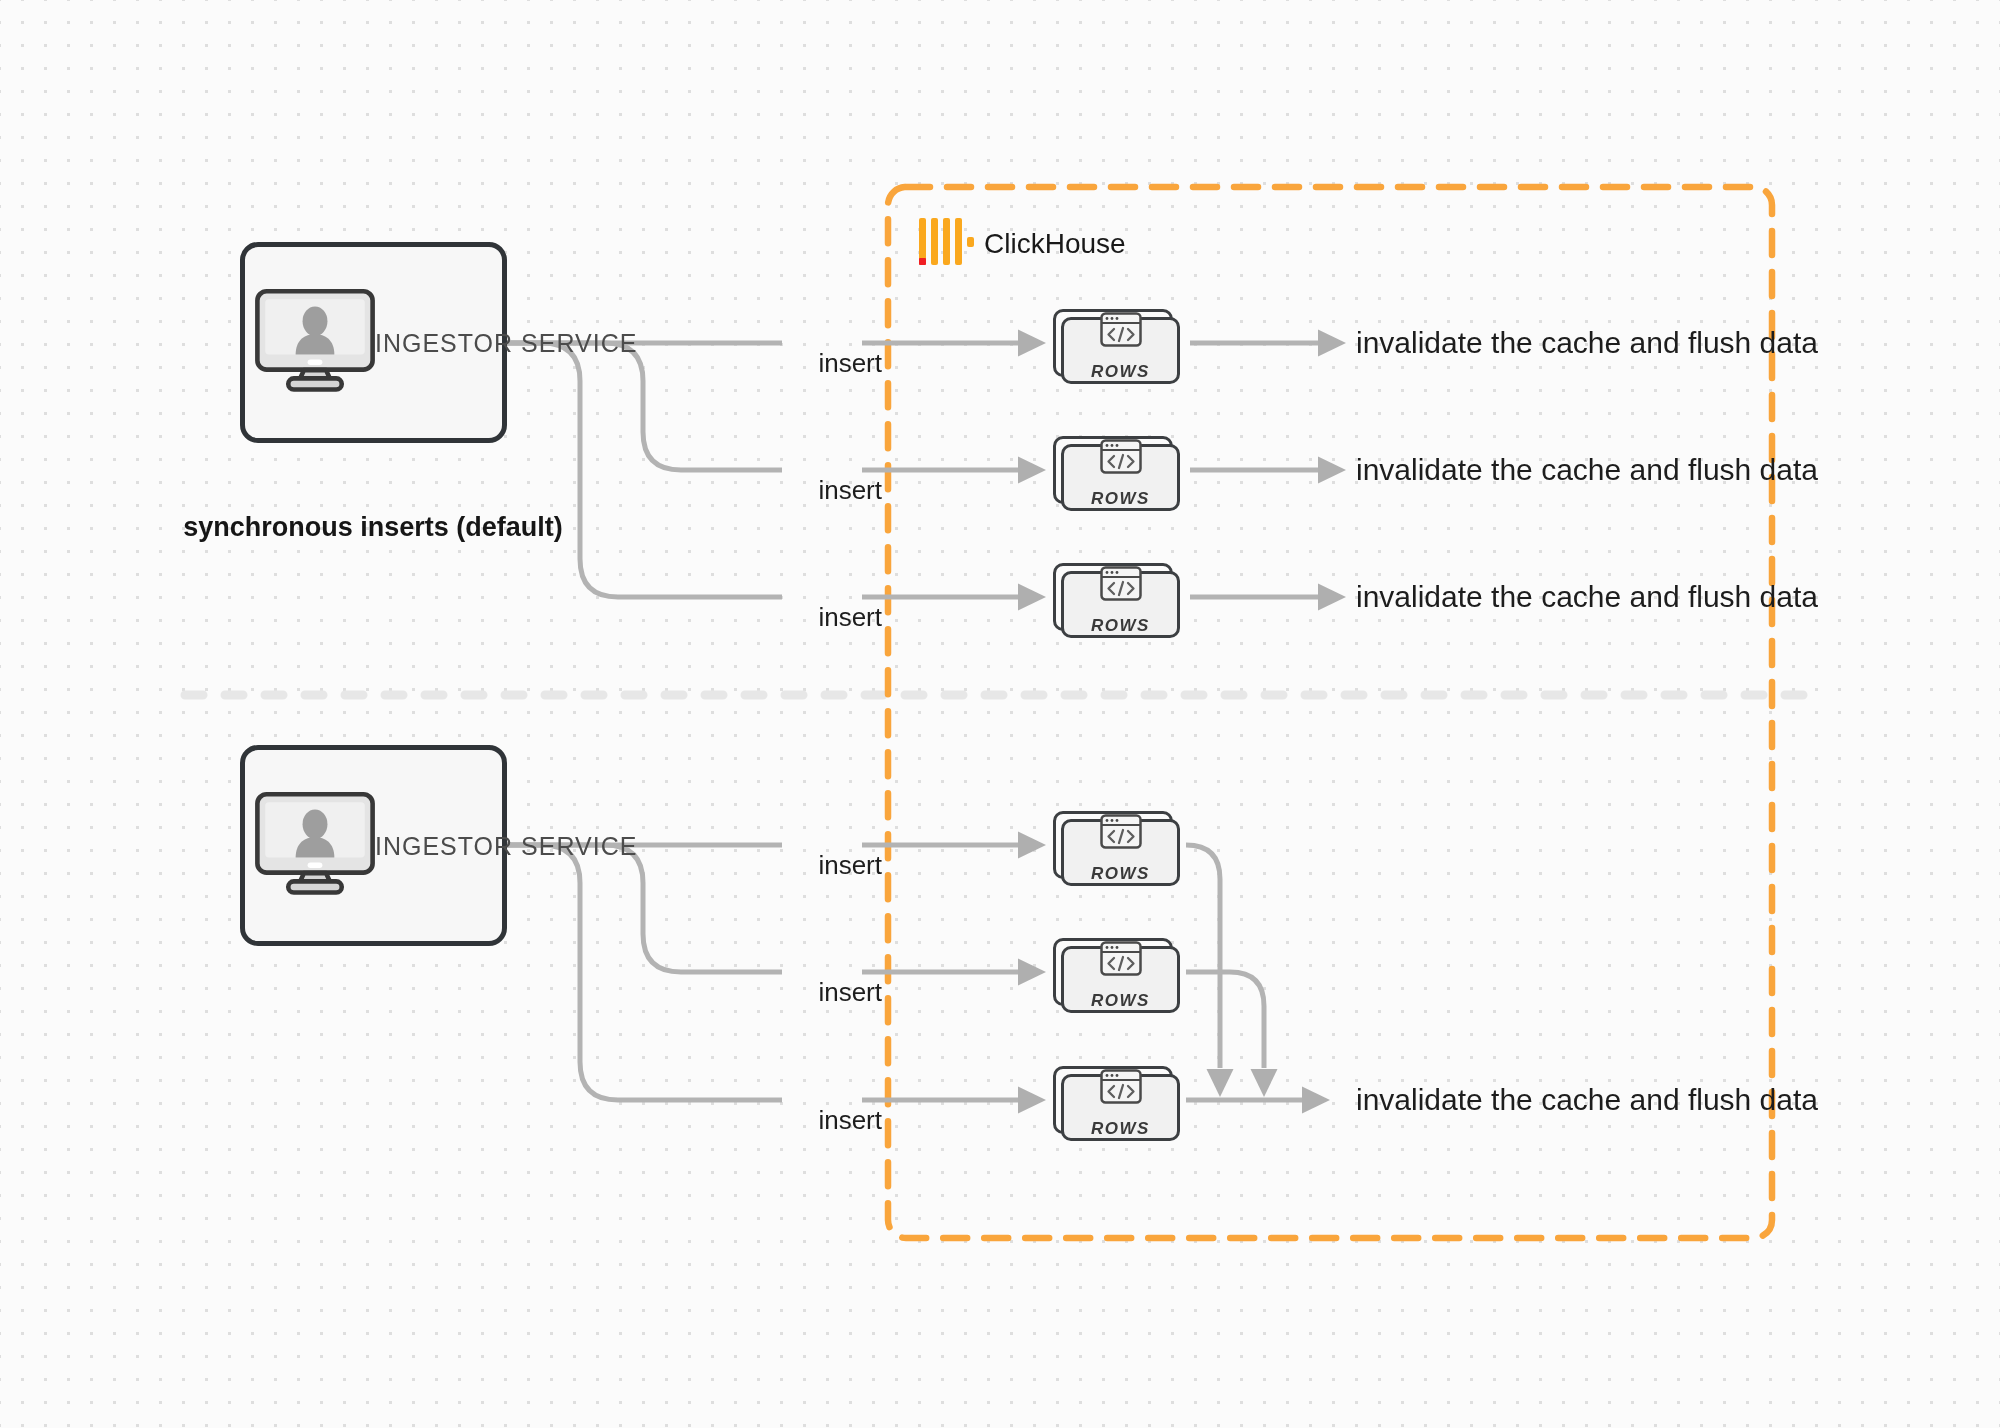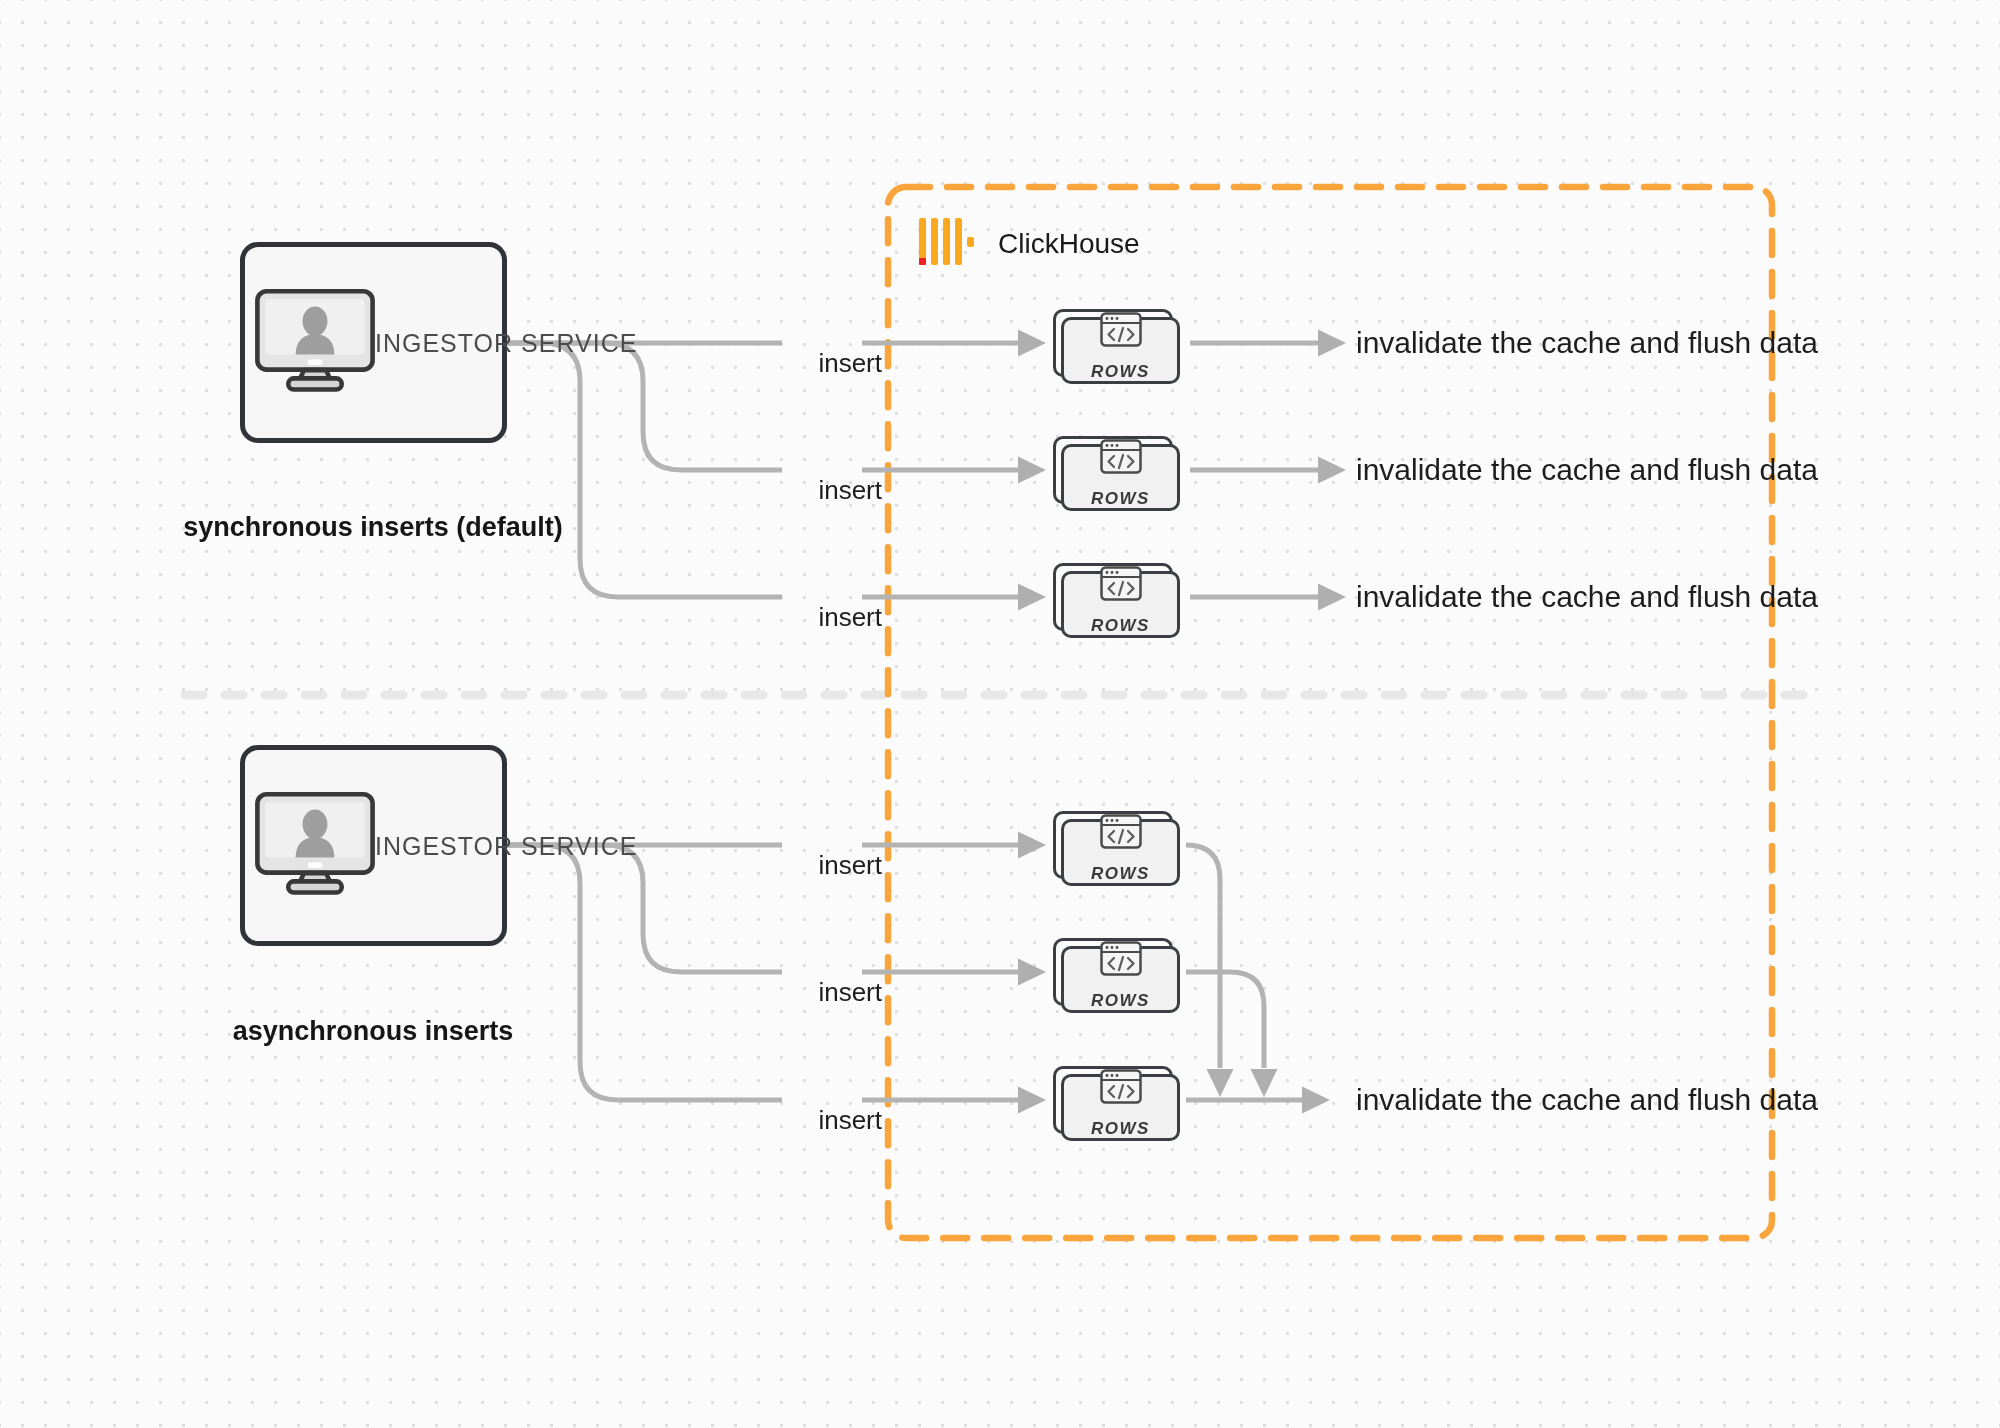--- a/index.html
+++ b/index.html
@@ -52,21 +52,21 @@
   }
   .card::before{
     content:"";position:absolute;left:5px;top:5px;width:113px;height:61px;
     background:#F1F1F1;border:3px solid #3C3F42;border-radius:10px;z-index:-1;
   }
   .card-label{
     font-style:italic;font-weight:600;font-size:17px;color:#3A3A3A;letter-spacing:1.5px;
   }
 
   
-  .ch-logo{position:absolute;left:919px;top:218px;z-index:2;display:flex;align-items:center;gap:24px;text-align:right;}
+  .ch-logo{position:absolute;left:919px;top:218px;z-index:2;display:flex;align-items:center;gap:10px;text-align:right;}
   .ch-label{font-size:28px;font-weight:500;color:#191919;white-space:nowrap;}
 </style>
 </head>
 <body>
 
 <div class="canvas">
 
   <svg class="connectors" width="2000" height="1428" viewBox="0 0 2000 1428">
 
     <g>
@@ -142,21 +142,20 @@
         <path d="M44 71 C44 55 54 49 65 49 C76 49 86 55 86 71 Z" fill="#9E9E9E"></path>
         <rect x="57" y="76.5" width="16" height="6" rx="3" fill="#FFFFFF"></rect>
         <path d="M53 88 L48 99 L82 99 L77 88 Z" fill="#D6D6D6" stroke="#383838" stroke-width="5" stroke-linejoin="round"></path>
         <rect x="36" y="97" width="58" height="12" rx="6" fill="#D6D6D6" stroke="#383838" stroke-width="5"></rect>
       </svg>
     </span>
     <span class="ingestor-label">INGESTOR SERVICE</span>
   </div>
 
   <div class="caption sync">synchronous inserts (default)</div>
-  <div class="caption async">asynchronous inserts</div>
 
   <div class="ch-logo">
     <span>
       <svg width="55" height="48" viewBox="0 0 55 48">
         <rect x="0" y="0" width="7" height="47" rx="2" fill="#FAA81E"></rect>
         <rect x="12" y="0" width="7" height="47" rx="2" fill="#FAA81E"></rect>
         <rect x="24" y="0" width="7" height="47" rx="2" fill="#FAA81E"></rect>
         <rect x="36" y="0" width="7" height="47" rx="2" fill="#FAA81E"></rect>
         <rect x="48" y="19" width="7" height="10" rx="2" fill="#FAA81E"></rect>
         <rect x="0" y="40" width="7" height="7" rx="1" fill="#F01E23"></rect>

